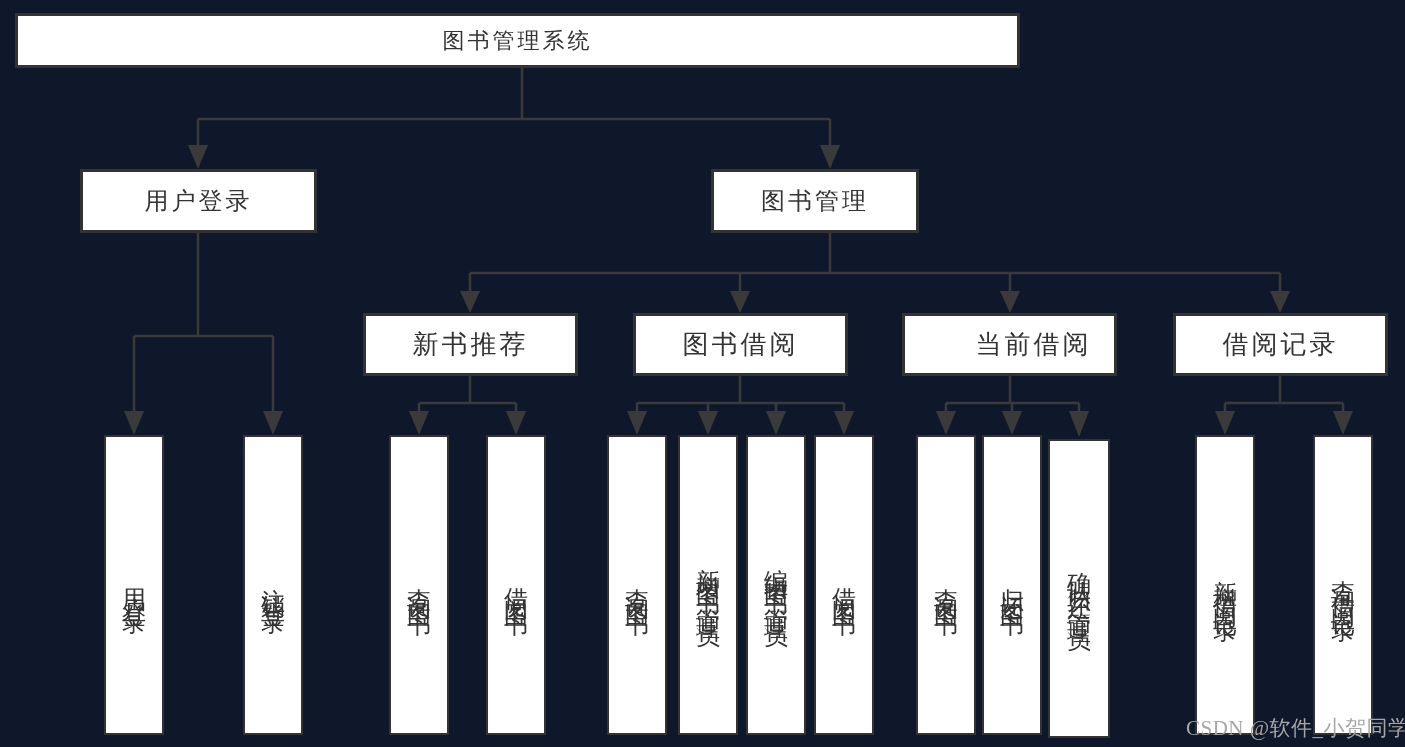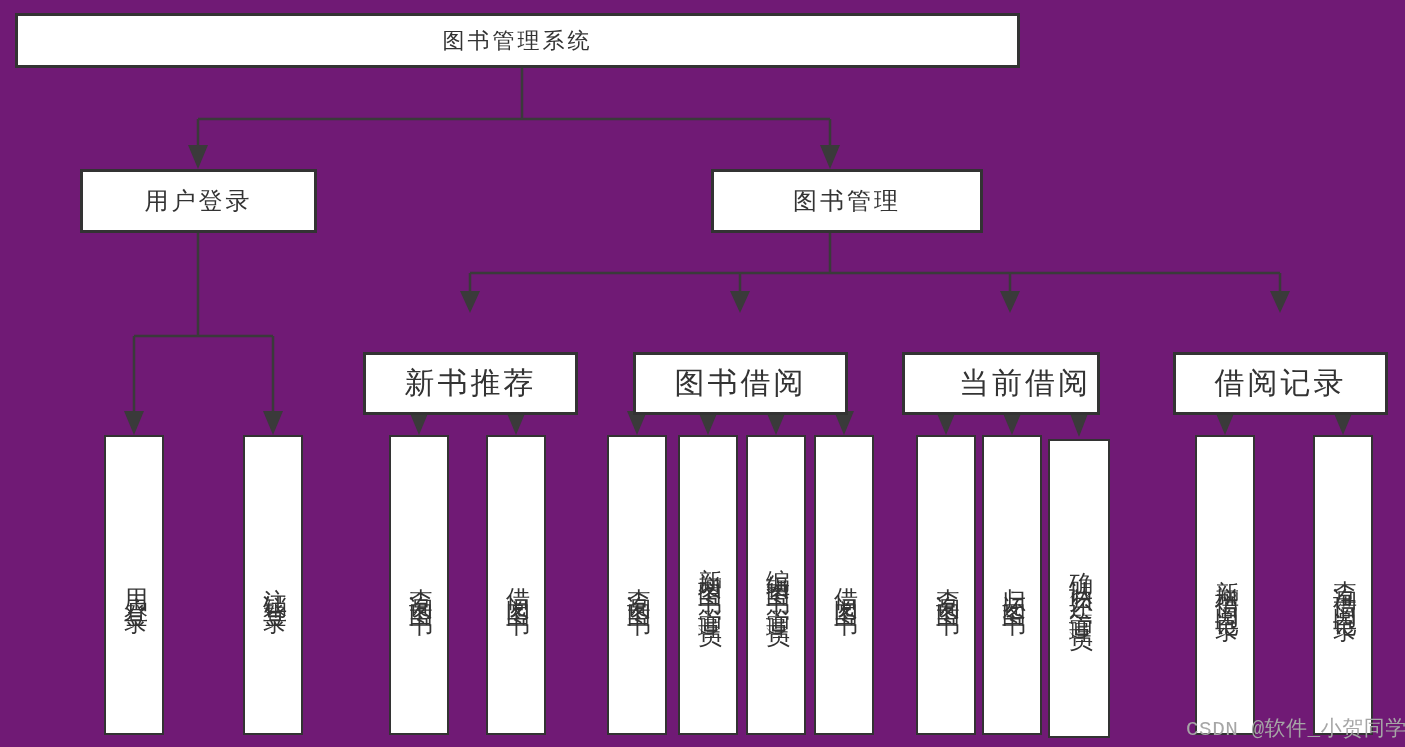--- a/index.html
+++ b/index.html
@@ -1,22 +1,22 @@
 <!DOCTYPE html>
 <html><head>
 <meta charset="utf-8">
 <style>
   html, body { margin: 0; padding: 0; }
   body { background: #ffffff; }
   .canvas {
     position: relative;
     width: 1405px;
     height: 747px;
-    background: #701a75;
-    font-family: Liberation Mono, monospace;
+    background: #0f172a;
+    font-family: Liberation Serif, serif;
     color: #333333;
     overflow: hidden;
   }
   .connectors {
     position: absolute;
     left: 0; top: 0;
     width: 1405px; height: 747px;
     pointer-events: none;
   }
   .box {
@@ -25,21 +25,21 @@
     background: #ffffff;
     border: 3px solid #333333;
     display: flex;
     align-items: center;
     justify-content: center;
     text-align: center;
   }
   .box-h { letter-spacing: 3px; }
   .box-root  { font-size: 22px; }
   .box-lvl1  { font-size: 24px; }
-  .box-lvl2  { font-size: 30px; margin-top: 39px; }
+  .box-lvl2  { font-size: 26px; }
   .box-v {
     border-width: 2.5px;
     font-size: 24px;
   }
   .box-v .vtext {
     writing-mode: vertical-rl;
     text-orientation: mixed;
     letter-spacing: 8px;
     line-height: 1;
     white-space: nowrap;
@@ -96,25 +96,25 @@
       <polygon points="1002,411 1022,411 1012,435"></polygon>
       <polygon points="1069,411 1089,411 1079,437"></polygon>
       <polygon points="1215,411 1235,411 1225,435"></polygon>
       <polygon points="1333,411 1353,411 1343,435"></polygon>
     </g>
   </svg>
 
   <div class="box box-h box-root" style="left:15px; top:13px; width:1005px; height:55px;">图书管理系统</div>
 
   <div class="box box-h box-lvl1" style="left:80px; top:169px; width:237px; height:64px;">用户登录</div>
-  <div class="box box-h box-lvl1" style="left:711px; top:169px; width:272px; height:64px;">图书管理</div>
+  <div class="box box-h box-lvl1" style="left:711px; top:169px; width:208px; height:64px;">图书管理</div>
 
   <div class="box box-h box-lvl2" style="left:363px; top:313px; width:215px; height:63px;">新书推荐</div>
   <div class="box box-h box-lvl2" style="left:633px; top:313px; width:215px; height:63px;text-align:right;">图书借阅</div>
-  <div class="box box-h box-lvl2" style="left:902px; top:313px; width:198px; height:63px;padding-left:48px;">当前借阅</div>
+  <div class="box box-h box-lvl2" style="left:902px; top:313px; width:215px; height:63px;padding-left:48px;">当前借阅</div>
   <div class="box box-h box-lvl2" style="left:1173px; top:313px; width:215px; height:63px;">借阅记录</div>
 
   <div class="box box-v" style="left:104px; top:435px; width:60px; height:300px;">
     <span class="vtext">用户登录</span>
   </div>
   <div class="box box-v" style="left:243px; top:435px; width:60px; height:300px;">
     <span class="vtext">注销登录</span>
   </div>
 
   <div class="box box-v" style="left:389px; top:435px; width:60px; height:300px;">

